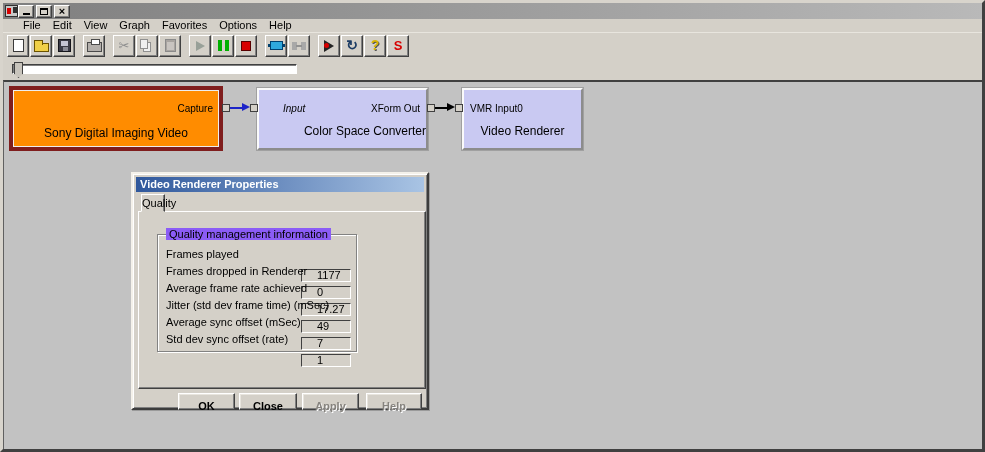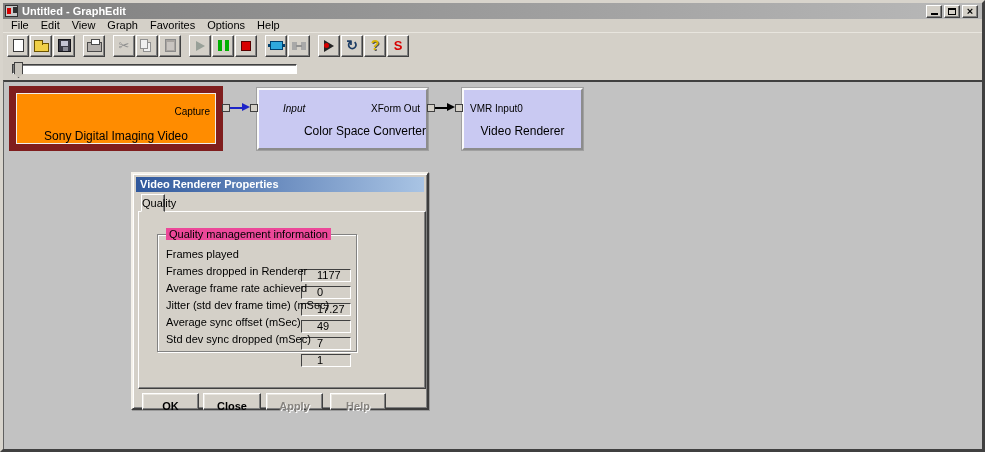--- a/index.html
+++ b/index.html
@@ -23,21 +23,21 @@
   .win-btns { display:flex; gap:2px; margin-right:2px; }
   .wbtn { width:16px; height:13px; background:#d4d0c8; border:1px solid;
           border-color:#fff #404040 #404040 #fff; box-shadow:inset -1px -1px 0 #808080;
           display:flex; align-items:center; justify-content:center; padding:0;
           font-size:10px; font-weight:bold; line-height:10px; }
   .glyph-min { width:7px; height:2px; background:#000; margin-top:6px; }
   .glyph-max { width:8px; height:7px; border:1px solid #000; border-top-width:2px; }
   .glyph-close { font-size:11px; font-weight:bold; line-height:9px; }
 
   
-  .menubar { position:absolute; left:0; top:16px; right:0; height:13px;
+  .menubar { position:absolute; left:12px; top:16px; right:0; height:13px;
              display:flex; align-items:flex-start; padding-left:2px; }
   .menu-item { font-size:11px; padding:0 6px; line-height:13px; }
 
   
   .toolbar { position:absolute; left:0; top:29px; right:0; height:26px;
              display:flex; align-items:center; padding-left:4px; gap:1px;
              border-top:1px solid #e8e5de; }
   .tsep { width:6px; height:22px; }
   .tb { width:22px; height:22px; background:#d4d0c8; border:1px solid;
         border-color:#fff #404040 #404040 #fff; box-shadow:inset -1px -1px 0 #808080;
@@ -89,21 +89,21 @@
            clip-path:polygon(0 0,100% 0,100% 72%,50% 100%,0 72%); }
 
   
   .client { position:absolute; left:0; top:77px; right:0; bottom:0; background:#c2c2c2;
             border-top:2px solid #404040; border-left:1px solid #606060; }
 
   .filter { position:absolute; font-size:12px; color:#000; }
   .filter-label { position:absolute; left:0; right:0; text-align:center; white-space:nowrap; }
   .pin-label { position:absolute; font-size:10px; white-space:nowrap; }
   .f-selected { left:5px; top:4px; width:214px; height:65px; background:#ff8c00;
-                border:7px solid #7f1d1d; box-shadow:inset 0 0 0 1px #eee; }
+                border:4px solid #7f1d1d; box-shadow:inset 0 0 0 1px #eee; }
   .f-plain { background:#c9c9f2; border:2px solid; border-color:#fafafa #8c8c8c #8c8c8c #fafafa;
              outline:1px solid #a0a0a0; }
   .f-csc { left:253px; top:6px; width:171px; height:62px; }
   .f-vr  { left:458px; top:6px; width:121px; height:62px;padding-left:40px; }
   .pin { position:absolute; width:8px; height:8px; background:#d4d0c8;
          border:1px solid #404040; z-index:3; }
   .connline { position:absolute; height:2px; z-index:2; }
   .connarrow { position:absolute; width:0; height:0; z-index:2;
                border-top:4px solid transparent; border-bottom:4px solid transparent; }
 
@@ -117,40 +117,39 @@
                color:#fff; font-weight:bold; line-height:15px; padding-left:4px; }
   .dlg-tab { position:absolute; left:8px; top:20px; width:24px; height:18px; background:#d4d0c8;
              border:1px solid; border-color:#fff #404040 #d4d0c8 #fff;
              box-shadow:inset -1px 0 0 #808080; z-index:2;
              text-align:center; line-height:16px; }
   .dlg-page { position:absolute; left:5px; top:37px; width:288px; height:178px;
               border:1px solid; border-color:#fff #404040 #404040 #fff;
               box-shadow:inset -1px -1px 0 #808080; }
   .groupbox { position:absolute; left:24px; top:60px; width:200px; height:118px;
               border:1px solid #828282; box-shadow:inset 1px 1px 0 #fff, 1px 1px 0 #fff; }
-  .group-label { position:absolute; top:-7px; left:8px; background:#ec4899; padding:0 3px;
+  .group-label { position:absolute; top:-7px; left:8px; background:#8b5cf6; padding:0 3px;
                  white-space:nowrap; }
   .frow-label { position:absolute; left:8px; white-space:nowrap; }
   .frow-val { position:absolute; left:143px; width:50px; height:13px; background:#d4d0c8;
               border:1px solid; border-color:#404040 #fff #fff #404040;
               font-size:11px; line-height:11px; padding-left:15px;margin-top:22px; }
   .btnrow-btn { position:absolute; top:219px; height:17px; background:#d4d0c8;
                 border:1px solid; border-color:#fff #404040 #404040 #fff;
                 box-shadow:inset -1px -1px 0 #808080, inset 1px 1px 0 #e8e5de;
-                font-size:11px; font-weight:bold; text-align:center; padding:6px; }
+                font-size:11px; font-weight:bold; text-align:center; padding:6px;margin-left:36px; }
   .btn-disabled { color:#86837e; text-shadow:1px 1px 0 #fff; }
 </style>
 </head>
 <body>
 
 <div class="window">
 
   <div class="titlebar">
     <span class="app-icon"></span>
-    <span class="title-text">Untitled - GraphEdit</span>
     <span class="win-btns">
       <button class="wbtn">
           <span class="glyph-min"></span>
         </button>
       <button class="wbtn">
           <span class="glyph-max"></span>
         </button>
       <button class="wbtn">
           <span class="glyph-close">×</span>
         </button>
@@ -272,21 +271,21 @@
 
         <span class="frow-label" style="top:47px;">Average frame rate achieved</span>
         <div class="frow-val" style="top:46px;">17.27</div>
 
         <span class="frow-label" style="top:64px;">Jitter (std dev frame time) (mSec)</span>
         <div class="frow-val" style="top:63px;">49</div>
 
         <span class="frow-label" style="top:81px;">Average sync offset (mSec)</span>
         <div class="frow-val" style="top:80px;">7</div>
 
-        <span class="frow-label" style="top:98px;">Std dev sync dropped (mSec)</span>
+        <span class="frow-label" style="top:98px;">Std dev sync offset (rate)</span>
         <div class="frow-val" style="top:97px;">1</div>
       </div>
 
       <button class="btnrow-btn" style="left:9px; width:57px;">OK</button>
       <button class="btnrow-btn" style="left:70px; width:58px;">Close</button>
       <button class="btnrow-btn btn-disabled" style="left:133px; width:57px;">Apply</button>
       <button class="btnrow-btn btn-disabled" style="left:197px; width:56px;">Help</button>
     </div>
 
   </div>

